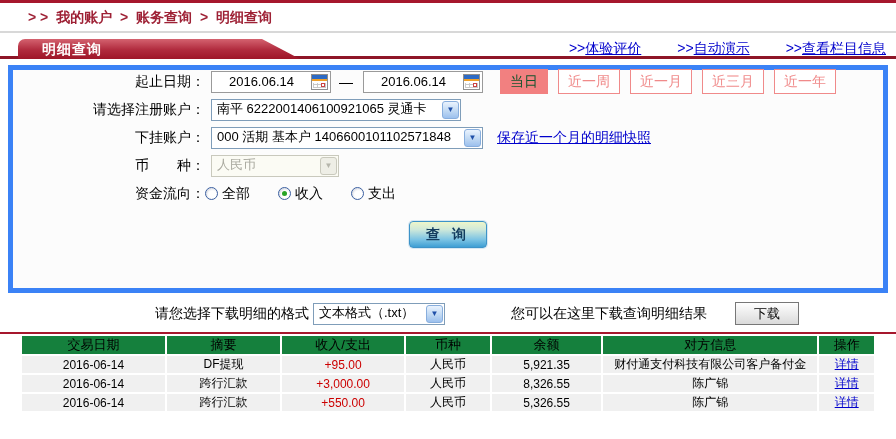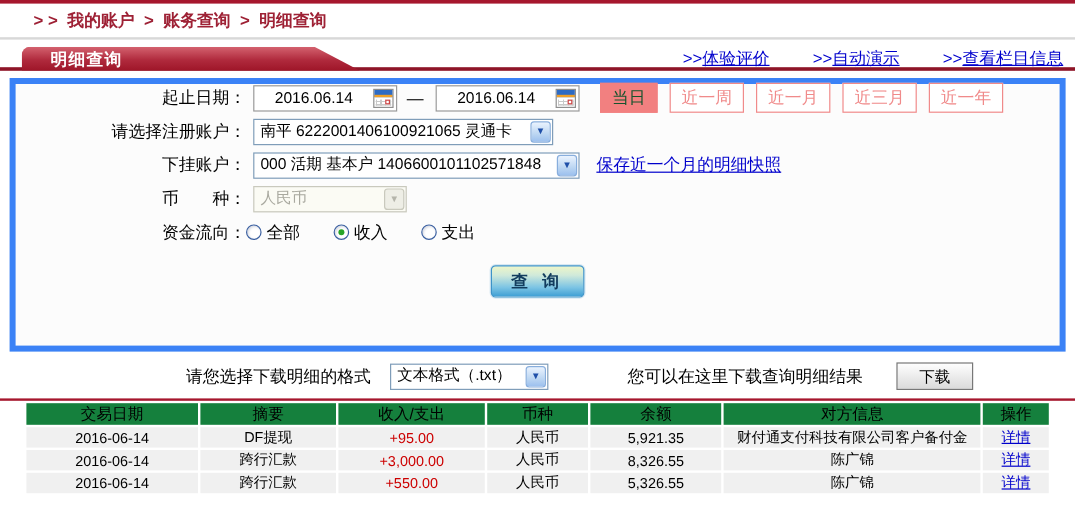--- a/index.html
+++ b/index.html
@@ -89,21 +89,21 @@
   .query-row { display:flex; justify-content:center; margin-top:16px; }
   .query-btn {
     width:78px; height:27px; border:1px solid #3d93c8; border-radius:4px; cursor:pointer;
     background:linear-gradient(180deg,#eef6c9 0%, #cfe9da 30%, #7cc4e4 70%, #3f9fd4 100%);
     font-weight:bold; font-size:14px; color:#123c5e; letter-spacing:4px;
     box-shadow:0 0 0 1px #d8e8f2; font-family:inherit;
   }
 
   
   .download-row { display:flex; align-items:center; margin-top:9px; font-size:14px; padding-left:155px; }
-  .download-row .sel { width:132px; margin-left:16px; }
+  .download-row .sel { width:132px; margin-left:4px; }
   .dl-hint { margin-left:66px; }
   .dl-btn {
     margin-left:28px; width:64px; height:23px; cursor:pointer;
     border:1px solid #777; background:linear-gradient(180deg,#fefefe,#dadada);
     font-size:13px; font-family:inherit;
   }
 
   
   .red-line { height:2px; background:var(--accent-red,#a6172d); margin-top:7px; }
   table.detail { width:856px; margin:0 auto; border-collapse:separate; border-spacing:2px; }

